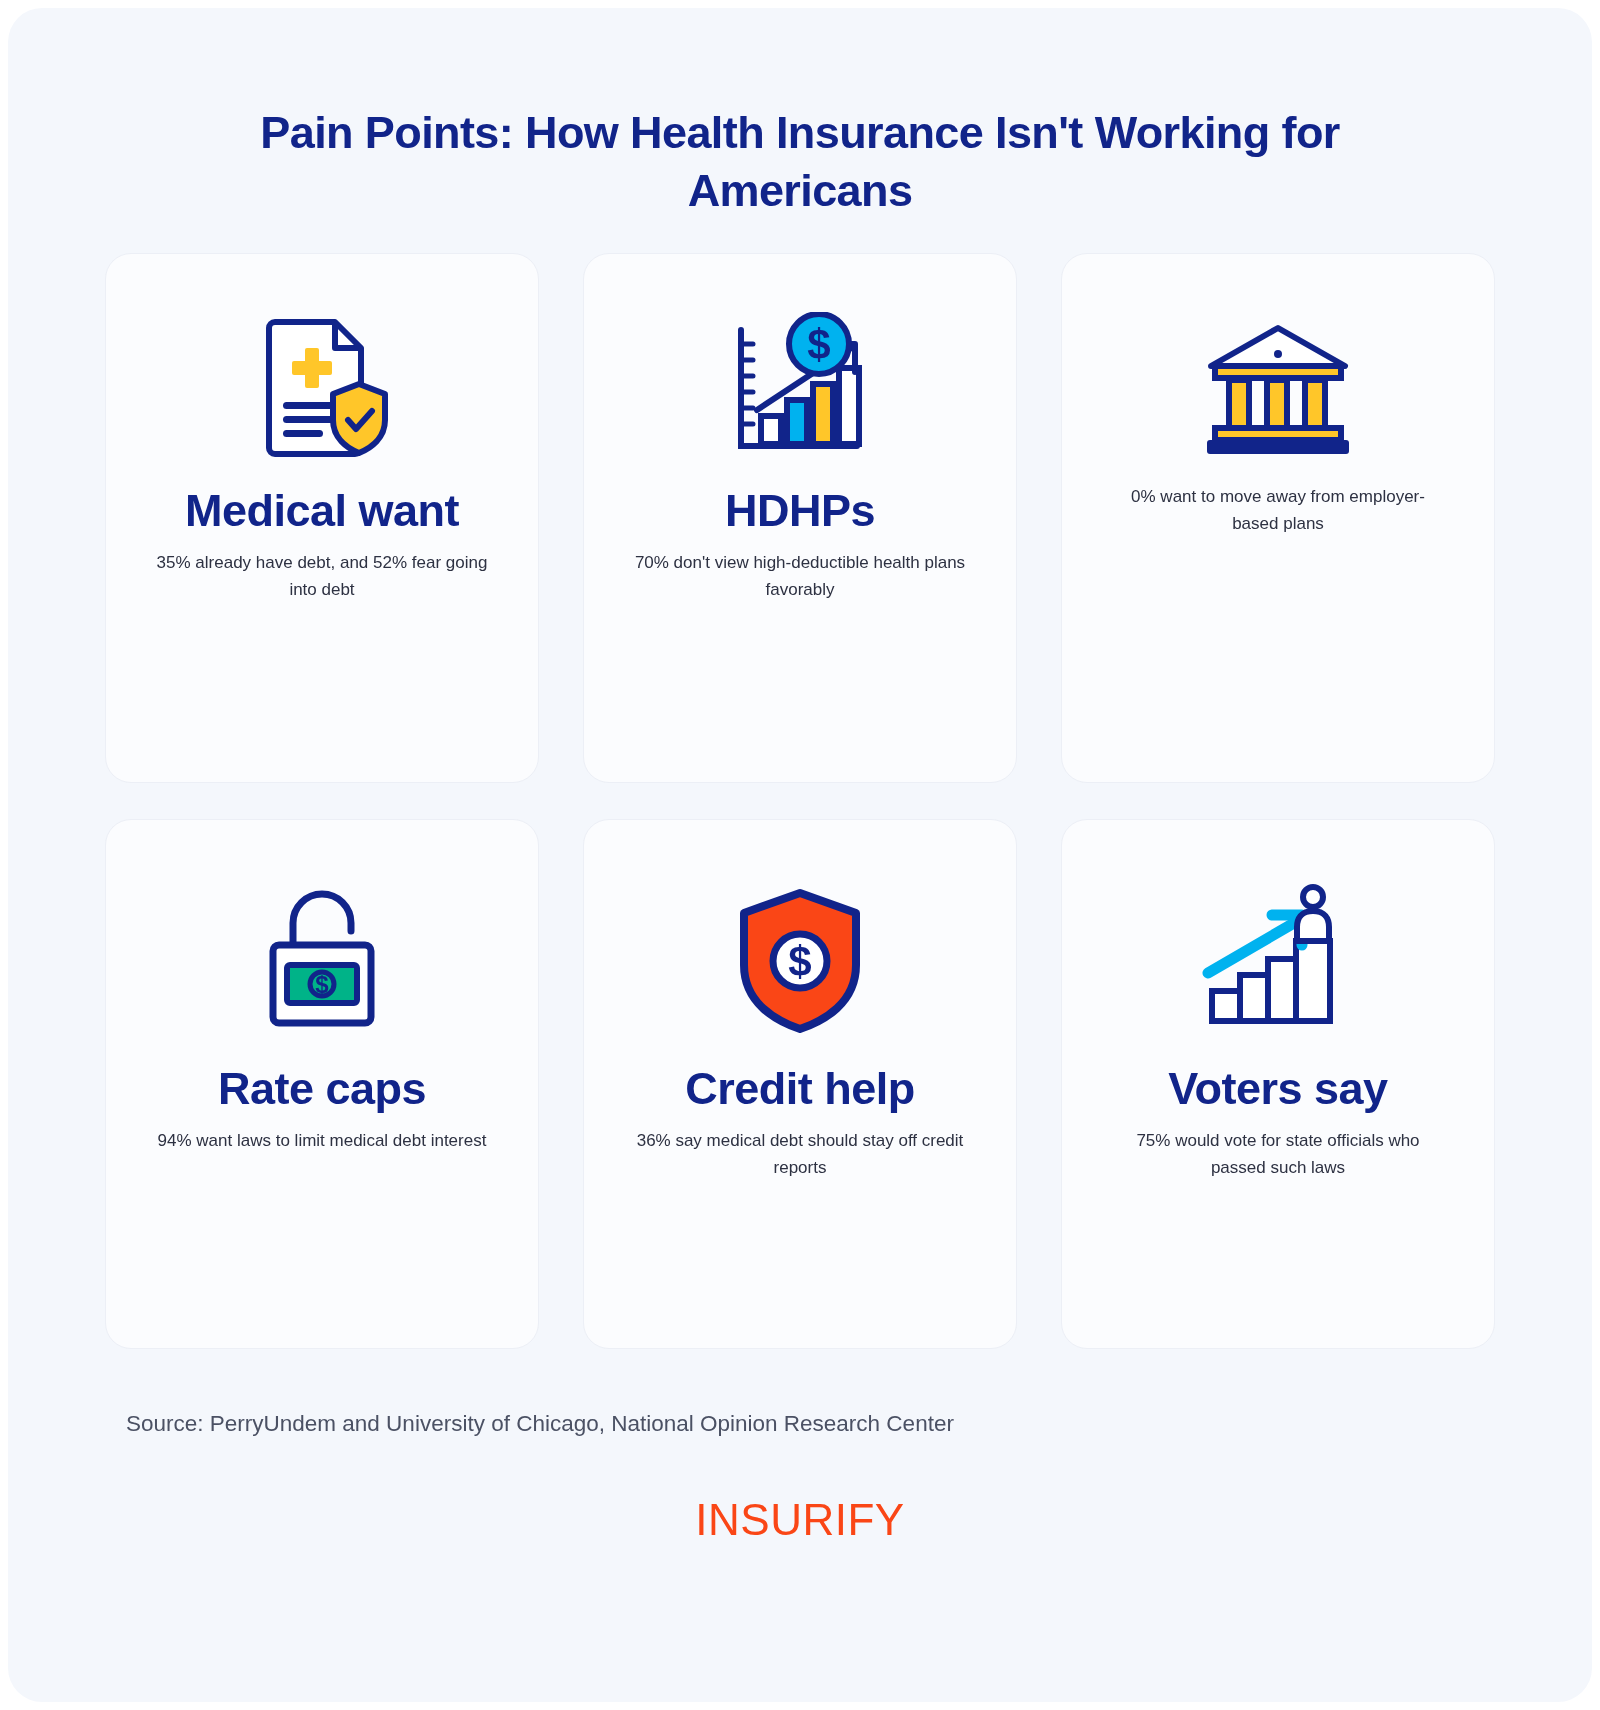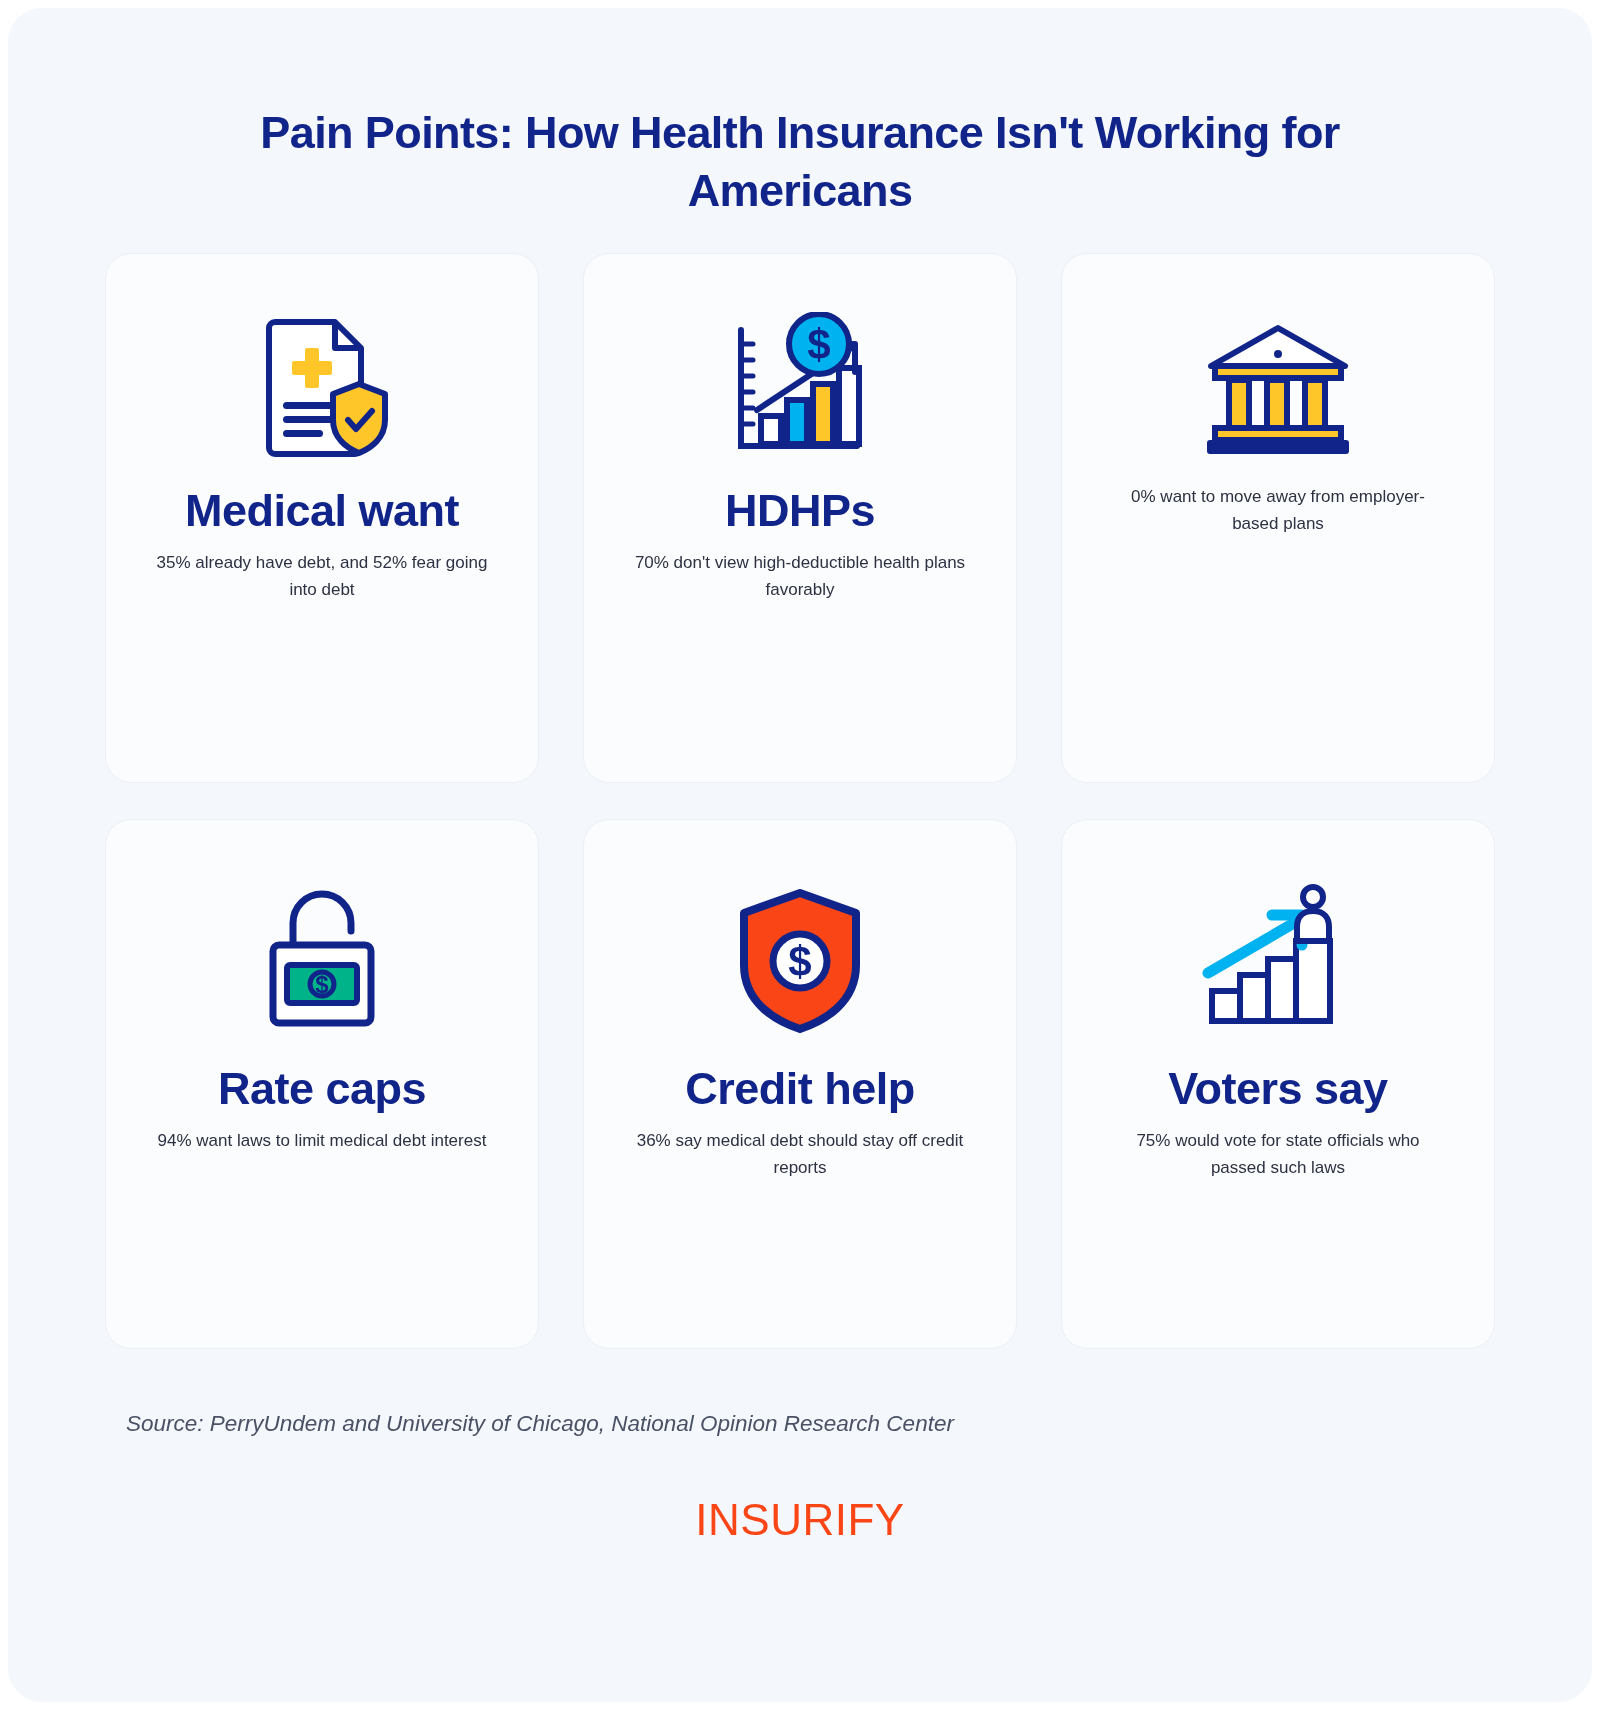--- a/index.html
+++ b/index.html
@@ -76,21 +76,20 @@
     max-width: 340px;
     margin: 0;
   }
   .card.row2 .icon-wrap { height: 200px; }
   .card.row2 .card-title { margin-top: 4px; }
   .source {
     margin: 62px 0 0 0;
     padding-left: 118px;
     color: #4b5164;
     font-size: 22.5px;
-    font-style: italic;
   }
   .logo {
     margin-top: 58px;
     text-align: center;
     color: #fa4616;
     font-size: 44px;
     font-weight: normal;
     letter-spacing: 0.5px;
   }
 </style>

